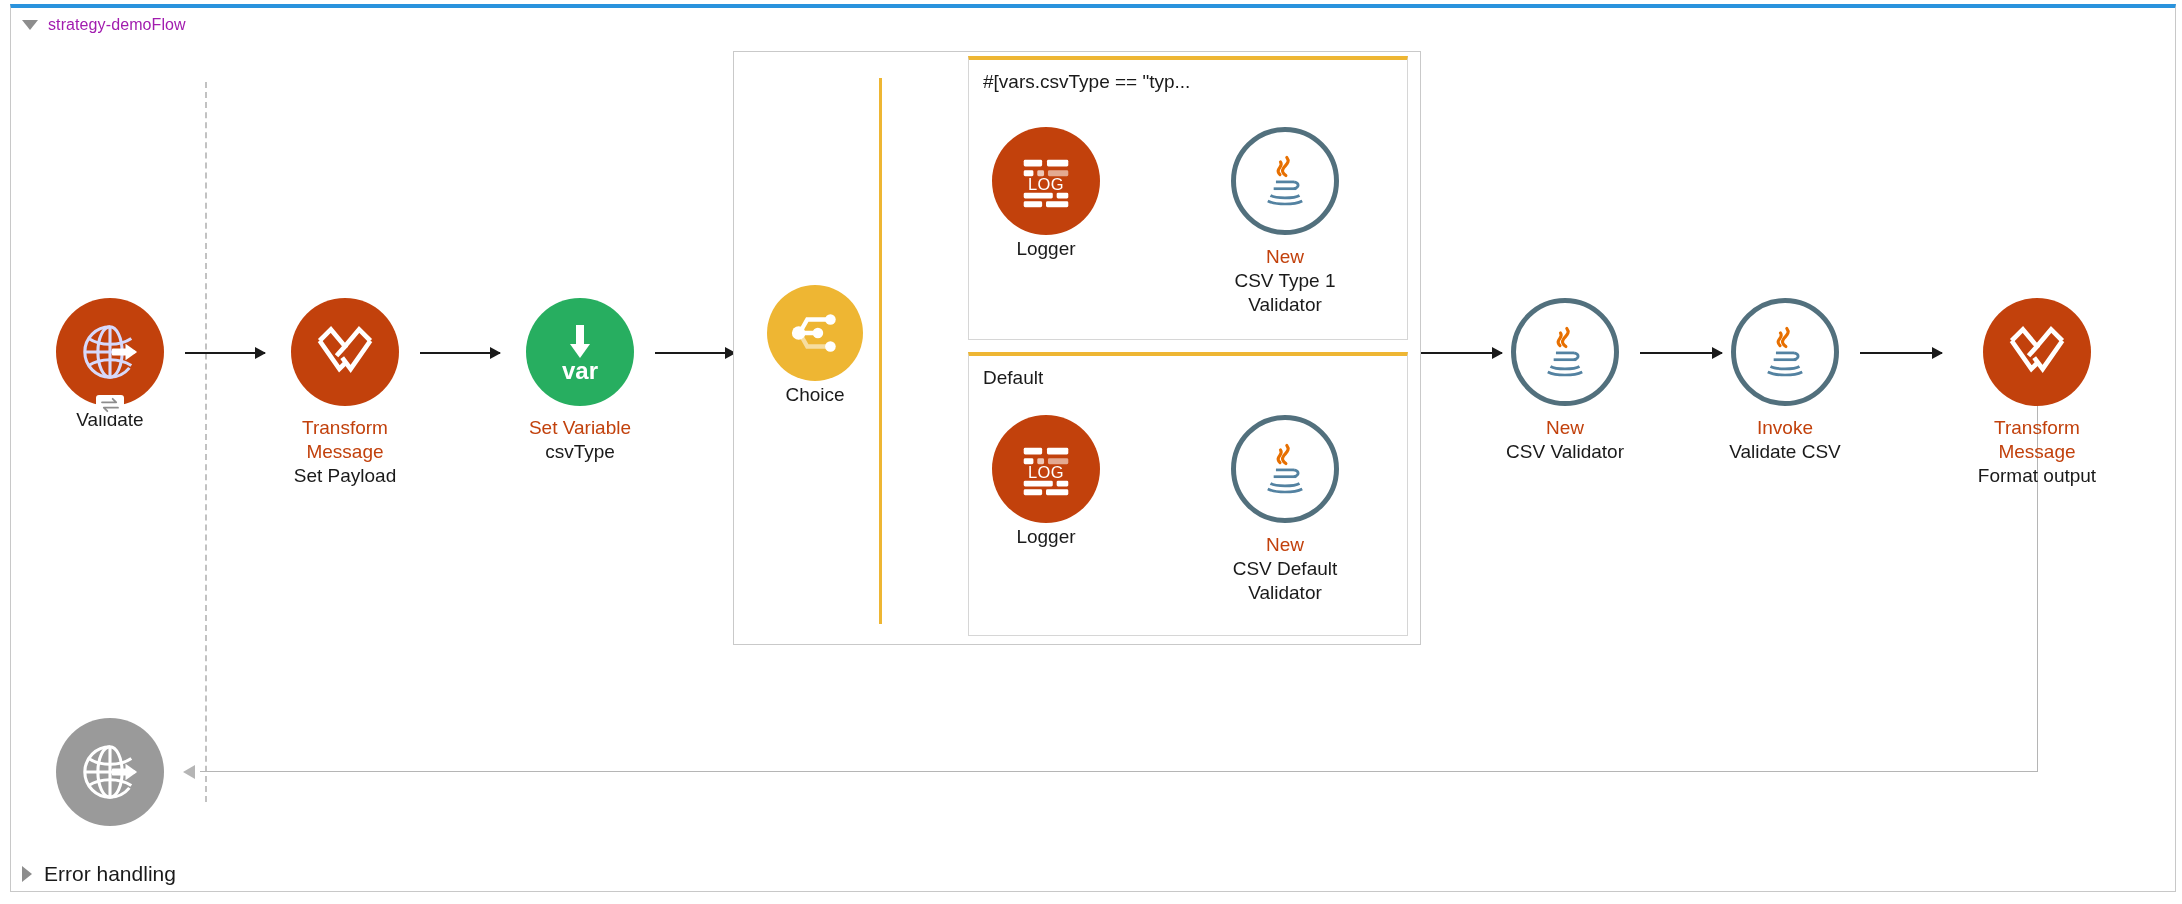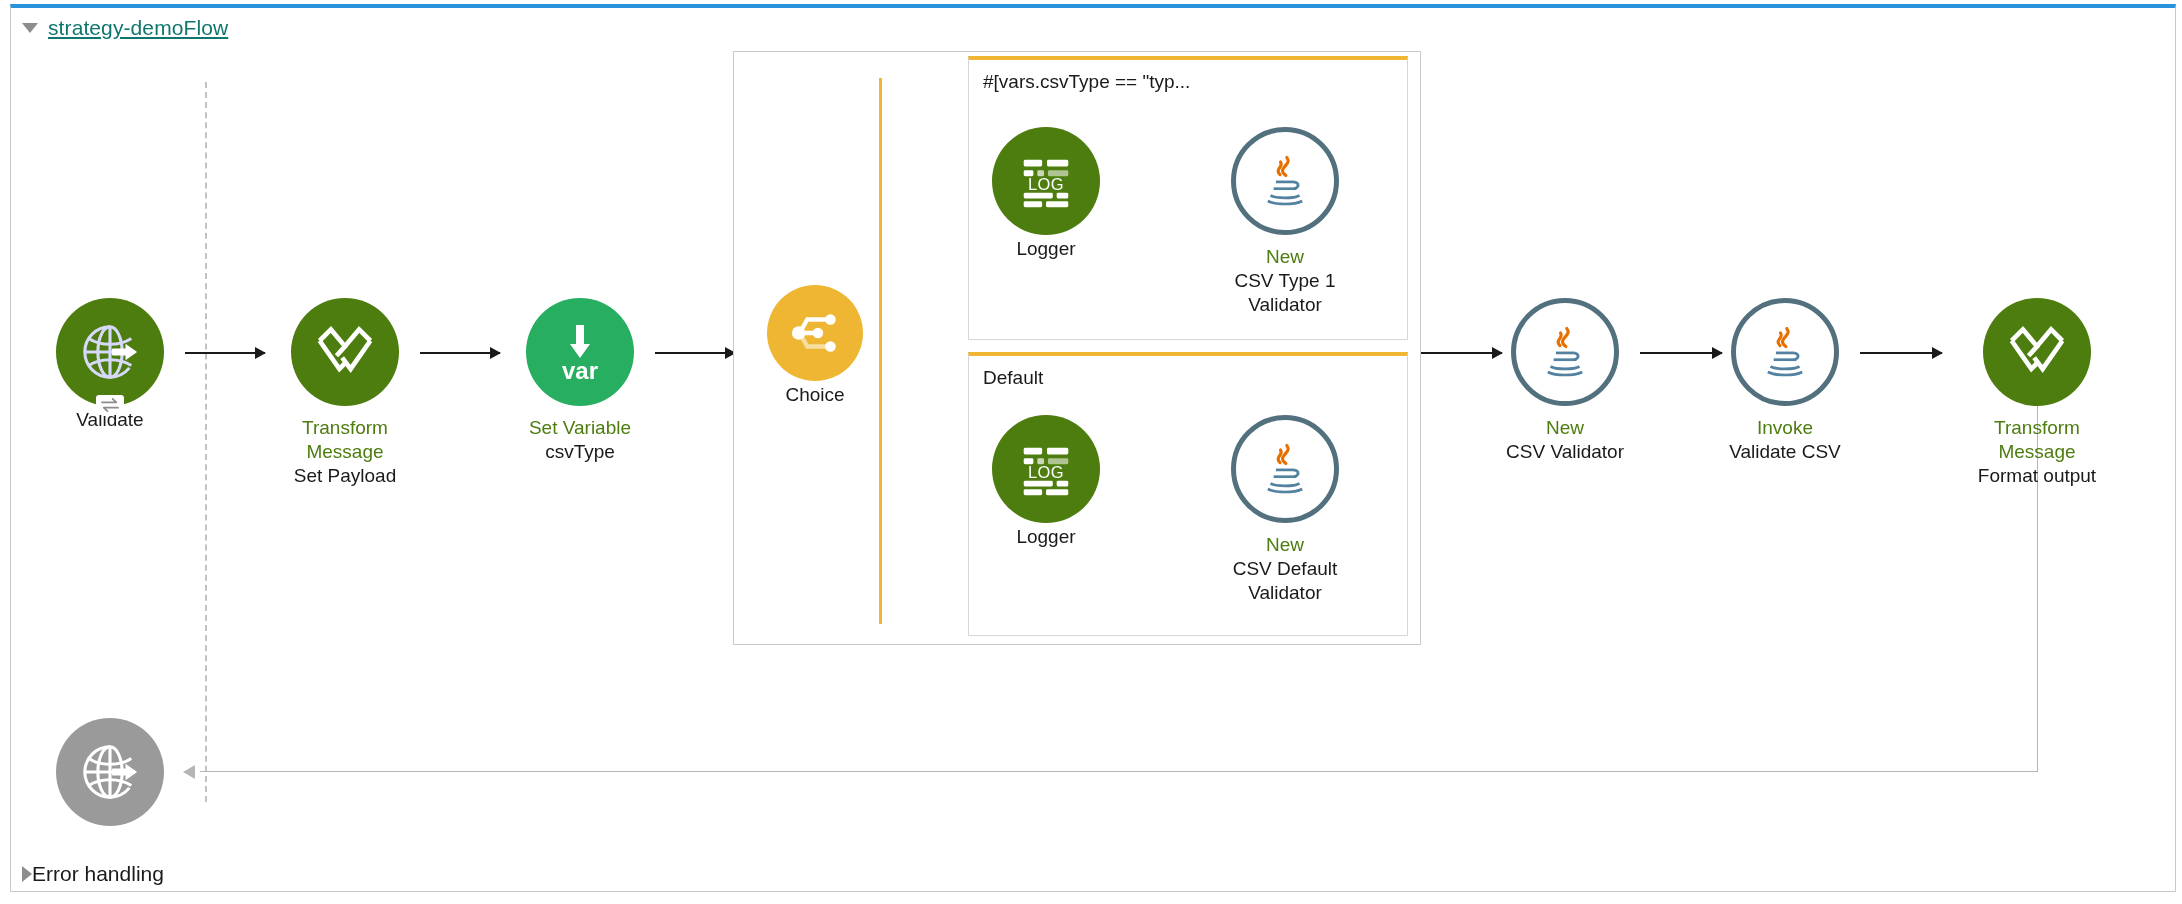--- a/index.html
+++ b/index.html
@@ -41,31 +41,31 @@
     border-right: 8px solid transparent;
     border-top: 10px solid #8d8d8d;
   }
   .tri-right {
     width: 0; height: 0;
     border-top: 8px solid transparent;
     border-bottom: 8px solid transparent;
     border-left: 10px solid #8d8d8d;
   }
   .flow-title-text {
-    font-size: 21px;
-    color: #0f766e;
+    font-size: 16px;
+    color: #a21caf;
     letter-spacing: .1px;
-    text-decoration: underline;
   }
 
   
   .err-handling {
     position: absolute;
     left: 22px; top: 862px;
     display: flex; align-items: center;
+    gap: 12px;
     z-index: 6;
   }
   .err-handling-text {
     font-size: 21px;
     color: #1a1a1a;
   }
 
   
   .dashed-divider {
     position: absolute;
@@ -87,33 +87,33 @@
     margin: 0 auto;
     border-radius: 50%;
     display: flex;
     align-items: center;
     justify-content: center;
     position: relative;
   }
   .node .circle.sm {
     width: 96px; height: 96px;
   }
-  .circle.purple { background: #4d7c0f; }
+  .circle.purple { background: #c2410c; }
   .circle.green  { background: #27ae60; }
   .circle.amber  { background: #eeb633; }
   .circle.gray   { background: #9a9a9a; }
   .circle.javaring {
     background: #ffffff;
     border: 5px solid #52707d;
   }
 
   .node .lbl-type {
     margin-top: 10px;
     font-size: 19px;
-    color: #4d7c0f;
+    color: #c2410c;
     line-height: 24px;
   }
   .node .lbl-name {
     font-size: 19px;
     color: #1a1a1a;
     line-height: 24px;
   }
   .node .lbl-name.solo {
     margin-top: 2px;
   }

